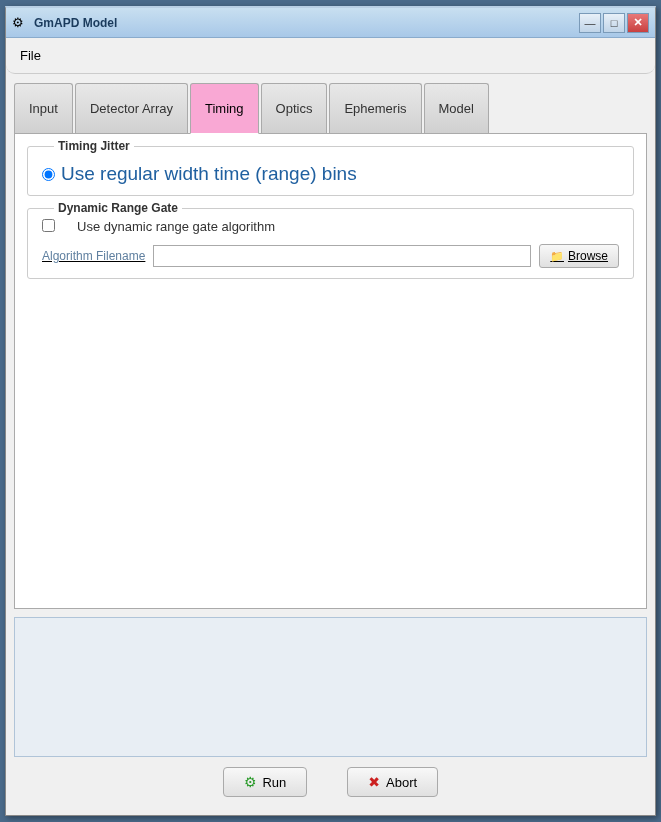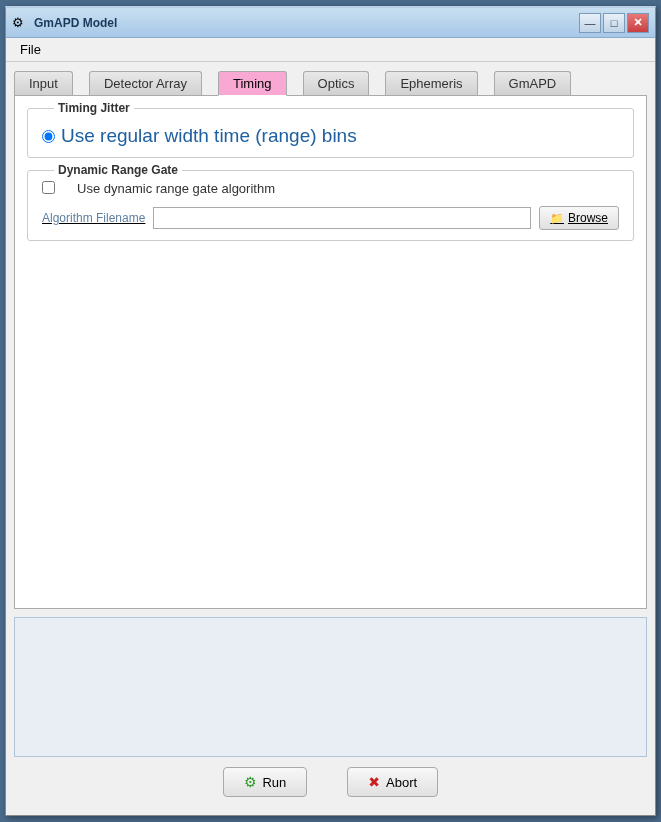--- a/index.html
+++ b/index.html
@@ -77,27 +77,28 @@
       color: #333;
     }
 
     .title-btn.close {
       background: linear-gradient(to bottom, #e87878, #c84040);
       color: white;
       font-weight: bold;
     }
 
     .menu-bar {
-      height: 24px;
+      height: 36px;
       background: #f0f0f0;
       border-bottom: 1px solid #ccc;
       display: flex;
       align-items: center;
       padding: 0 6px;
       flex-shrink: 0;
+      border-radius: 9px;
     }
 
     .menu-item {
       padding: 2px 8px;
       cursor: pointer;
       font-size: 13px;
     }
 
     .window-content {
       flex: 1;
@@ -106,28 +107,28 @@
       padding: 8px;
     }
 
     .tabs-bar {
       display: flex;
       gap: 0;
       margin-bottom: 0;
     }
 
     .tab {
-      padding: 4px 14px;
+      padding: 17px 14px;
       background: linear-gradient(to bottom, #e8e8e8, #d0d0d0);
       border: 1px solid #aaa;
       border-bottom: none;
       cursor: pointer;
       font-size: 13px;
       color: #333;
-      margin-right: 16px;
+      margin-right: 2px;
       border-radius: 3px 3px 0 0;
       position: relative;
       top: 1px;
     }
 
     .tab.active {
       background: #f9a8d4;
       border-color: #aaa;
       border-bottom: 1px solid #fff;
       z-index: 2;
@@ -323,21 +324,21 @@
       <div class="tab active">
         <span>Timing</span>
       </div>
       <div class="tab">
         <span>Optics</span>
       </div>
       <div class="tab">
         <span>Ephemeris</span>
       </div>
       <div class="tab">
-        <span>GmAPD</span>
+        <span>Model</span>
       </div>
     </div>
 
     <div class="main-panel">
 
       <div class="section-box">
         <span class="section-title">Timing Jitter</span>
         <div class="radio-group">
           <label class="radio-option">
             <input type="radio" name="timing" checked="" style="">

